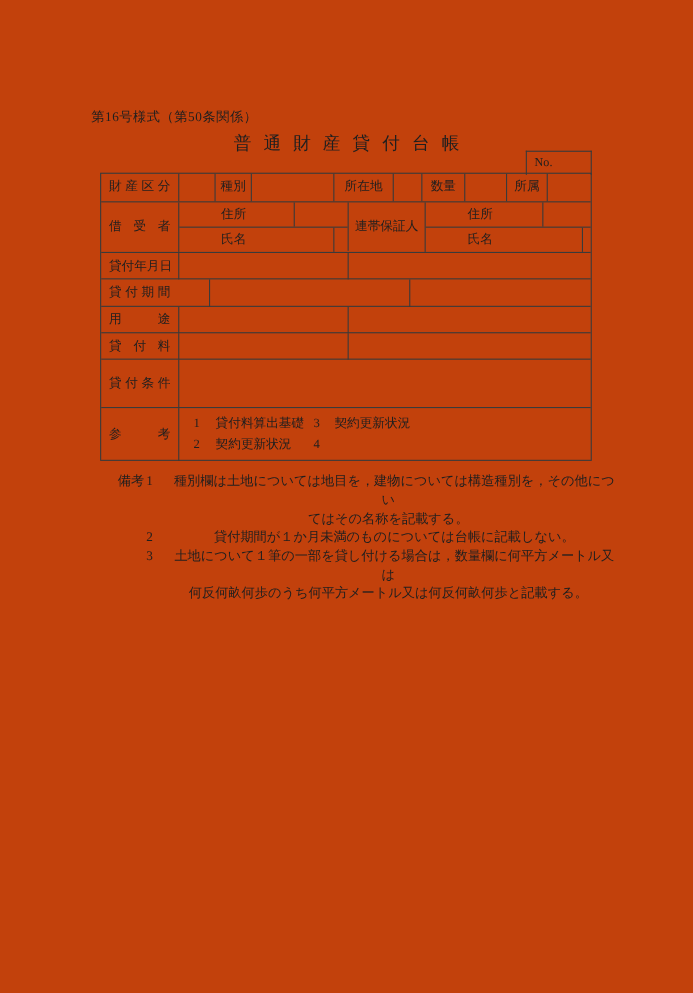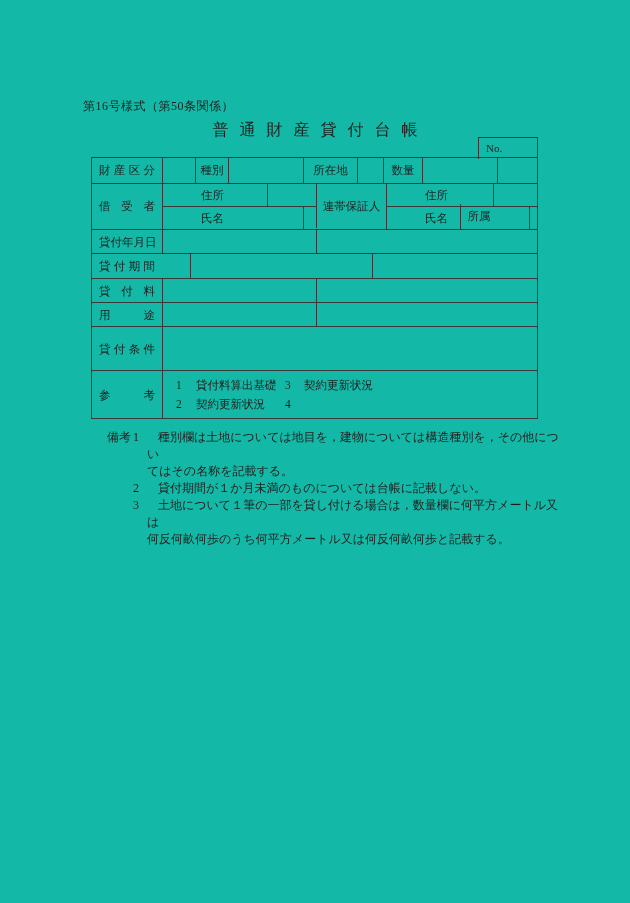--- a/index.html
+++ b/index.html
@@ -4,21 +4,21 @@
 <style>
   * { margin: 0; padding: 0; box-sizing: border-box; }
   html, body { background: #ffffff; }
   body {
     width: 630px; height: 903px;
     position: relative;
     font-family: "Liberation Serif", "DejaVu Serif", serif;
     color: #1f1f1f;
     -webkit-font-smoothing: antialiased;
   }
-  .page { position: absolute; inset: 0; background: #14b8a6; text-decoration: underline; }
+  .page { position: absolute; inset: 0; background: #c2410c; text-decoration: underline; }
 
   .form-number {
     position: absolute; left: 83px; top: 98px;
     font-size: 12px; letter-spacing: 0.5px; white-space: nowrap;
   }
   .doc-title {
     position: absolute; left: 92px; top: 120px; width: 446px;
     text-align: center; font-size: 16px;
     letter-spacing: 11px; padding-left: 11px; white-space: nowrap;
   }
@@ -49,21 +49,21 @@
 
   .h26 { height: 25px; line-height: 25px; }
   .h24 { height: 24px; line-height: 24px; }
   .h25 { height: 25px; line-height: 25px; gap: 28px; }
   .h44 { height: 44px; line-height: 44px; }
   .h48 { height: 48px; line-height: 48px; }
   .h22 { height: 22px; line-height: 22px; margin-left: 34px; }
 
   .w70 { width: 70px; } .w33 { width: 33px; } .w75 { width: 75px; }
   .w54 { width: 54px; text-align: center; } .w26 { width: 26px; } .w39 { width: 39px; }
-  .w38 { width: 38px; } .w37 { width: 37px; margin-top: 46px; } .w36 { width: 36px; }
+  .w38 { width: 38px; } .w37 { width: 37px; } .w36 { width: 36px; }
   .w154 { width: 154px; }
 
   .stack { display: flex; flex-direction: column; border-left: 1px solid #3a3a3a; }
   .srow { display: flex; flex: 1; }
   .srow + .srow { border-top: 1px solid #3a3a3a; gap: 36px; }
   .srow .td:first-child { border-left: none; }
 
   
   .ref-grid {
     display: grid;
@@ -74,21 +74,21 @@
 
   
   .remarks {
     position: absolute; left: 107px; top: 429px; width: 452px;
     font-size: 12px; line-height: 17px; display: flex;
   }
   .remarks-label { width: 26px; flex: 0 0 26px; }
   .notes { flex: 1; }
   .note { display: flex; }
   .note-num { width: 14px; flex: 0 0 14px; }
-  .note-text { flex: 1; white-space: pre-line; text-indent: 11px; }
+  .note-text { flex: 1; white-space: pre-line; text-indent: 11px; text-align: center; }
 </style>
 </head>
 <body>
 
 <div class="page">
 
   <div class="form-number">第16号様式（第50条関係）</div>
 
   <div class="doc-title">普通財産貸付台帳</div>
 
@@ -142,27 +142,27 @@
       <div class="td fill h24"></div>
     </div>
 
     <div class="tr h25">
       <div class="td jlabel w70 h25">貸付期間</div>
       <div class="td w154 h25"></div>
       <div class="td fill h25"></div>
     </div>
 
     <div class="tr h24">
-      <div class="td jlabel w70 h24">貸付料</div>
+      <div class="td jlabel w70 h24">用途</div>
       <div class="td w154 h24"></div>
       <div class="td fill h24"></div>
     </div>
 
     <div class="tr h24">
-      <div class="td jlabel w70 h24">用途</div>
+      <div class="td jlabel w70 h24">貸付料</div>
       <div class="td w154 h24"></div>
       <div class="td fill h24"></div>
     </div>
 
     <div class="tr h44">
       <div class="td jlabel w70 h44">貸付条件</div>
       <div class="td fill h44"></div>
     </div>
 
     <div class="tr h48">

